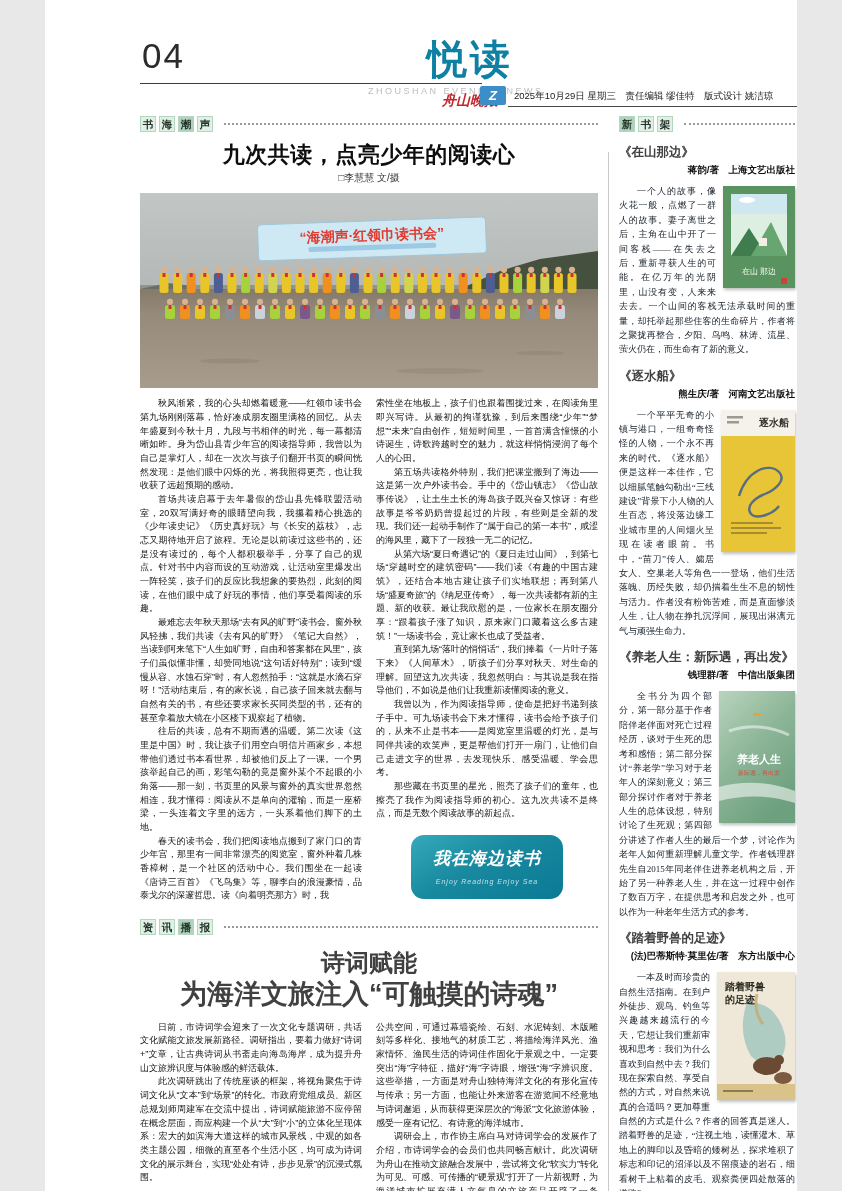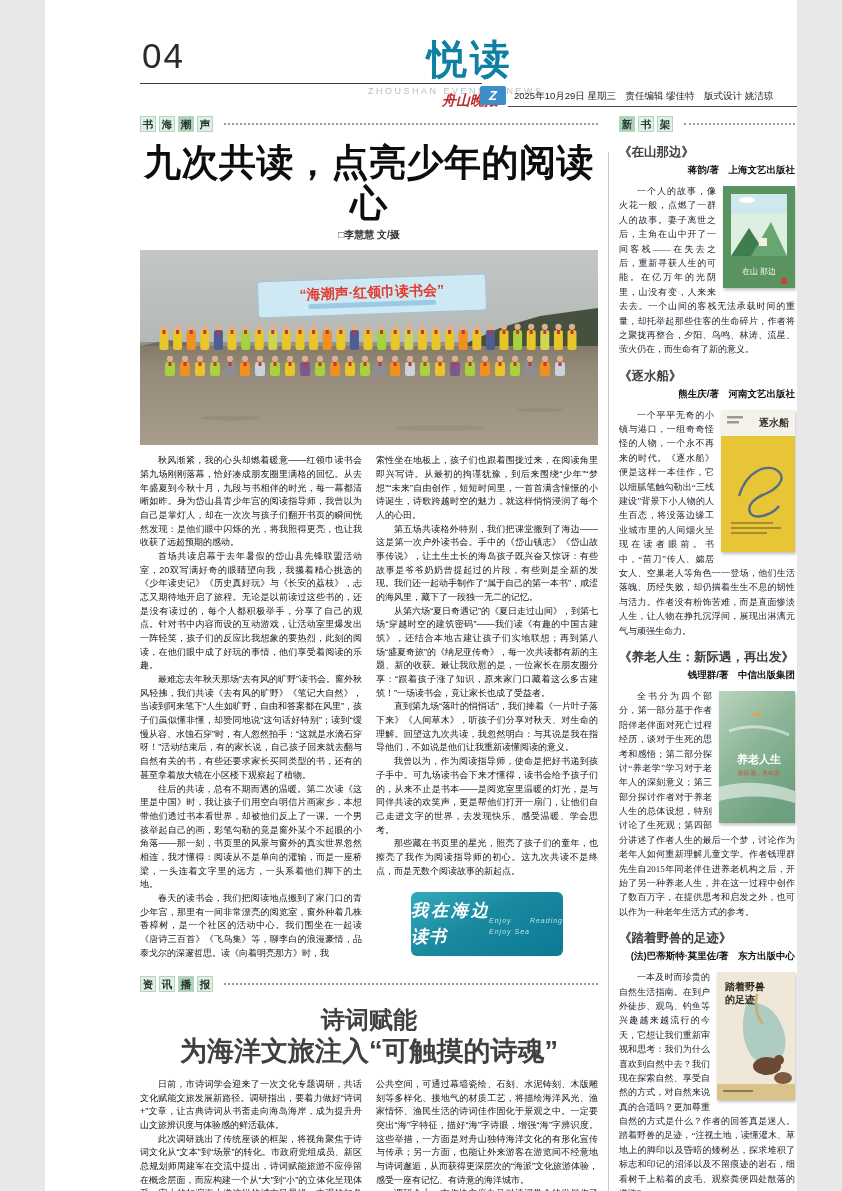--- a/index.html
+++ b/index.html
@@ -26,31 +26,31 @@
   .sidebar{width:181px;border-right:1px solid #d2d2d2;padding-right:6px;}
 
   
   .label-row{display:flex;align-items:flex-start;height:17px;}
   .label-box{width:14px;height:14px;margin-right:3px;background:#e0f0e4;border:1px solid #b4d6be;
              font-size:10.5px;font-weight:bold;color:#23322a;text-align:center;line-height:14px;}
   .label-box.alt{background:#aed3ba;}
   .dotted{flex:1;border-top:2px dotted #9a9a9a;margin:7px 0 0 8px;}
 
   
-  .headline1{margin:10px 0 2px;text-align:center;font-size:37px;font-weight:900;color:#0d0d0d;letter-spacing:0.5px;line-height:1.1;}
-  .byline{text-align:center;font-size:10px;color:#333;margin:4px 0 8px;font-weight:bold;}
+  .headline1{margin:10px 0 2px;text-align:center;font-size:22px;font-weight:900;color:#0d0d0d;letter-spacing:0.5px;line-height:1.1;}
+  .byline{text-align:center;font-size:10px;color:#333;margin:4px 0 8px;}
   .photo{display:block;width:458px;height:195px;}
   .article{display:flex;margin-top:9px;font-size:9px;line-height:1.52;text-align:justify;color:#141414;}
   .article .col{width:222px;}
   .article .col + .col{margin-left:14px;}
   .article p{margin:0;text-indent:2em;}
   .article p.no-indent{text-indent:0;}
-  .badge{width:152px;height:64px;margin:14px auto 0;border-radius:6px;
+  .badge{width:152px;height:64px;margin:14px auto 0;border-radius:13px;
          background:linear-gradient(150deg,#35aabb 0%,#18899f 45%,#0b7a95 100%);
-         display:flex;flex-direction:row;align-items:center;justify-content:center;}
+         display:flex;flex-direction:column;align-items:center;justify-content:center;}
   .badge .b1{color:#fff;font-size:17px;font-weight:bold;font-style:italic;letter-spacing:1px;
              font-family:"Liberation Serif","DejaVu Serif",serif;}
   .badge .b2{color:rgba(255,255,255,.75);font-size:7px;font-style:italic;margin-top:5px;letter-spacing:1px;}
 
   
   .label-row.second{margin-top:16px;}
   .headline2{margin:12px 0 8px;text-align:center;font-weight:900;color:#404040;line-height:1.25;}
   .headline2 .l1{font-size:24px;}
   .headline2 .l2{font-size:27px;}
 

